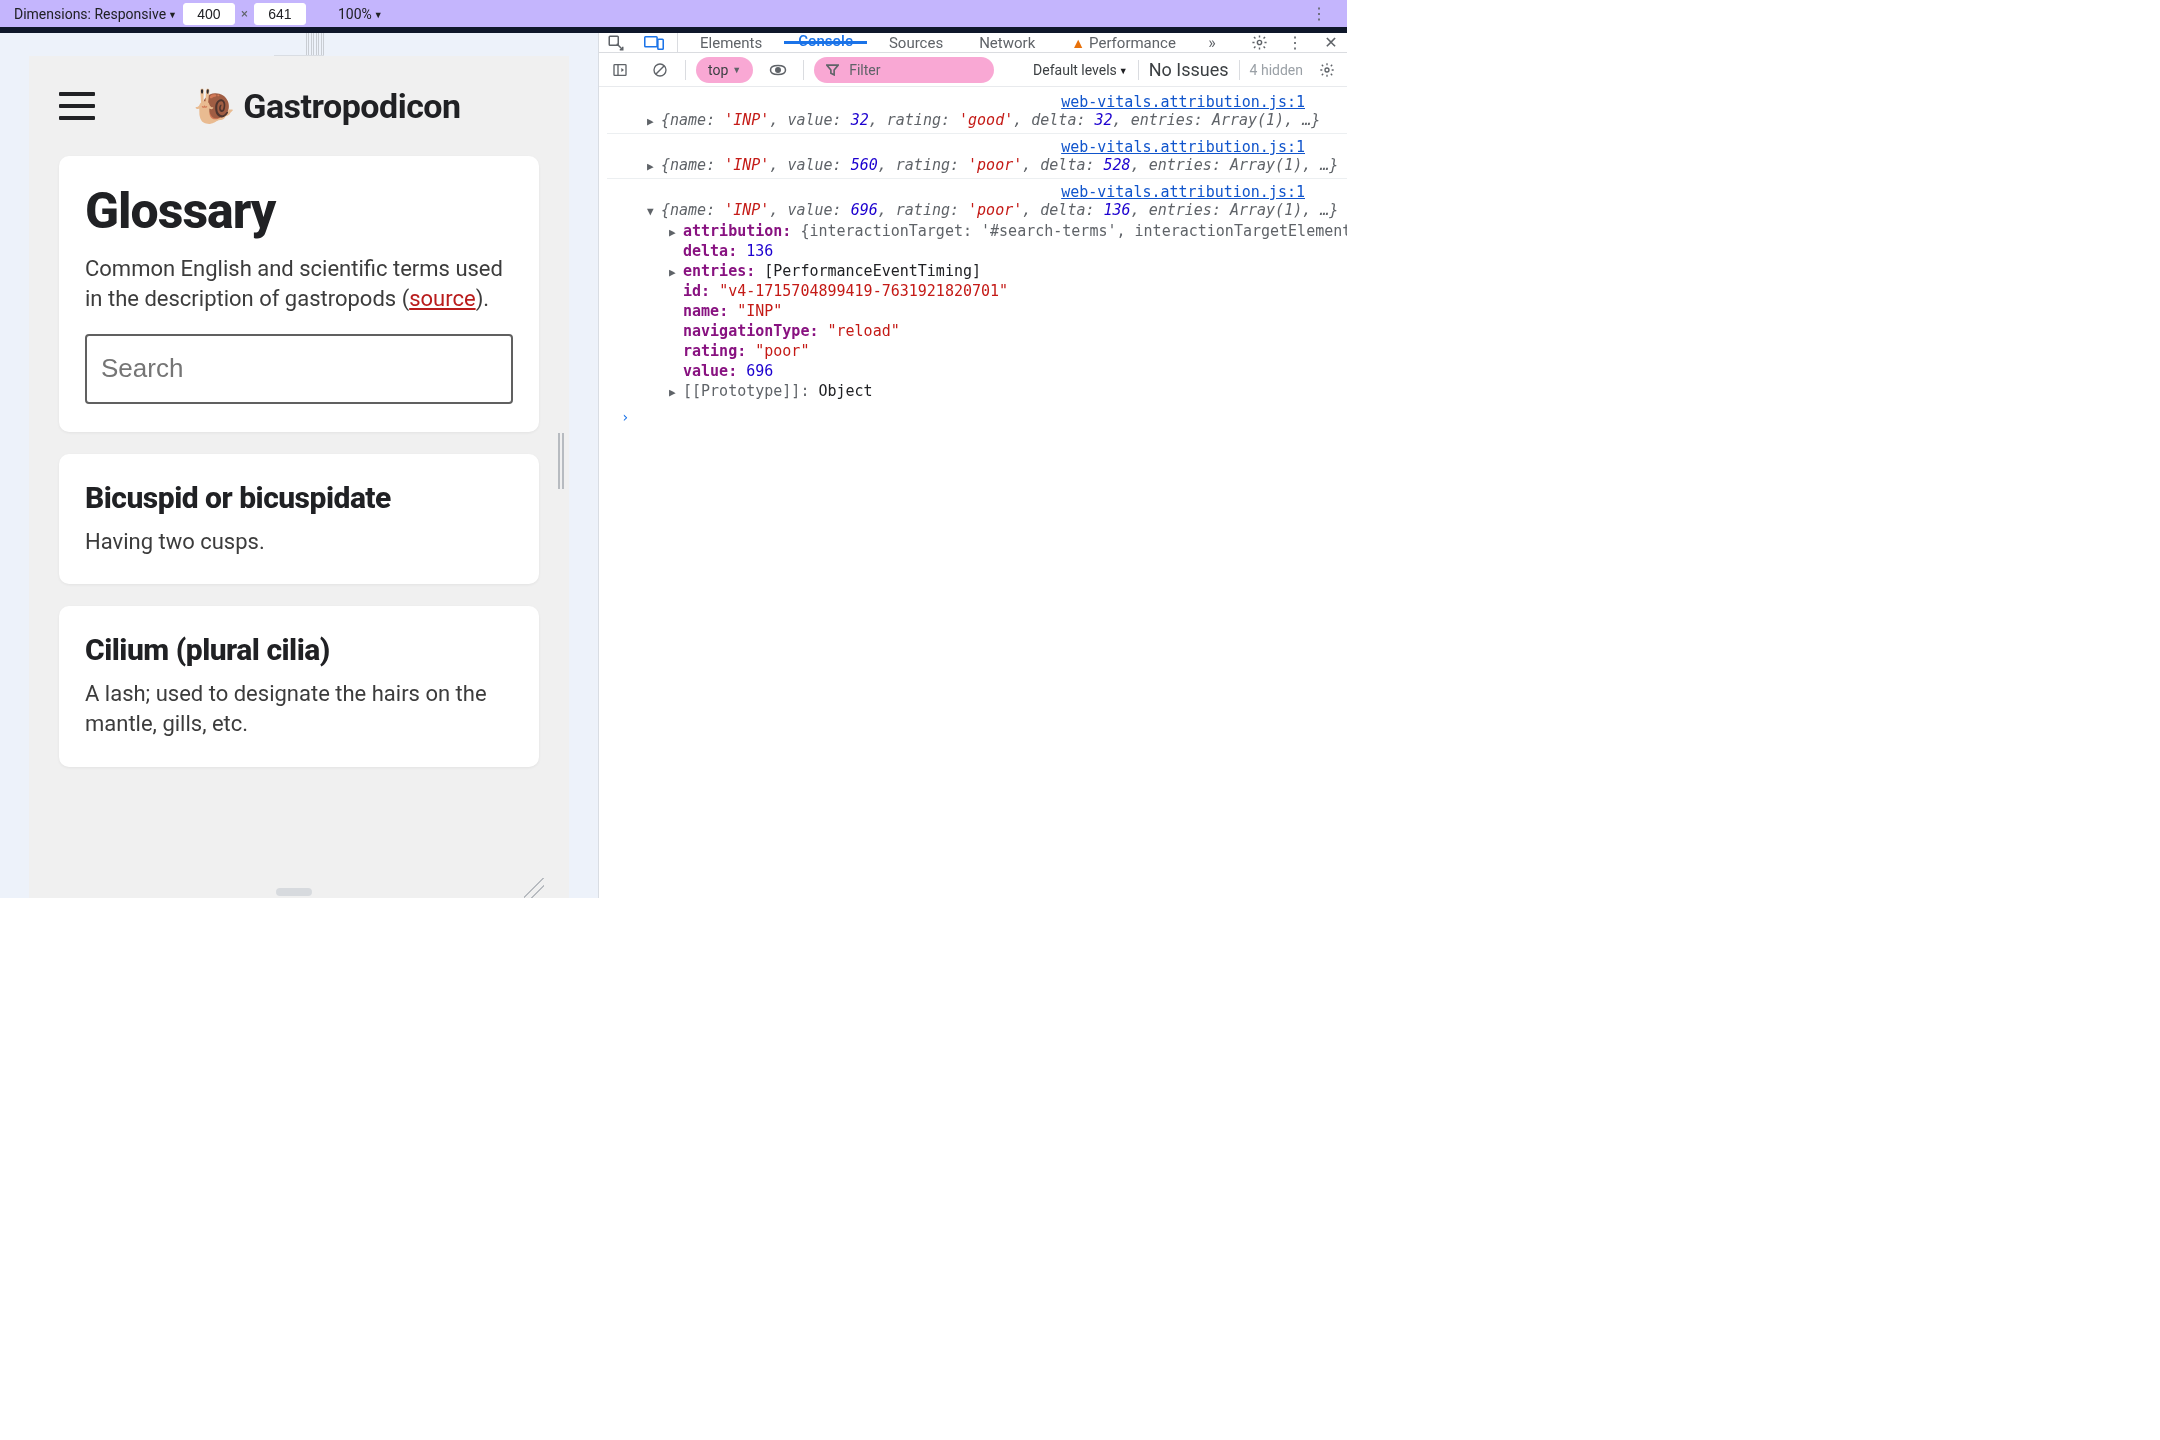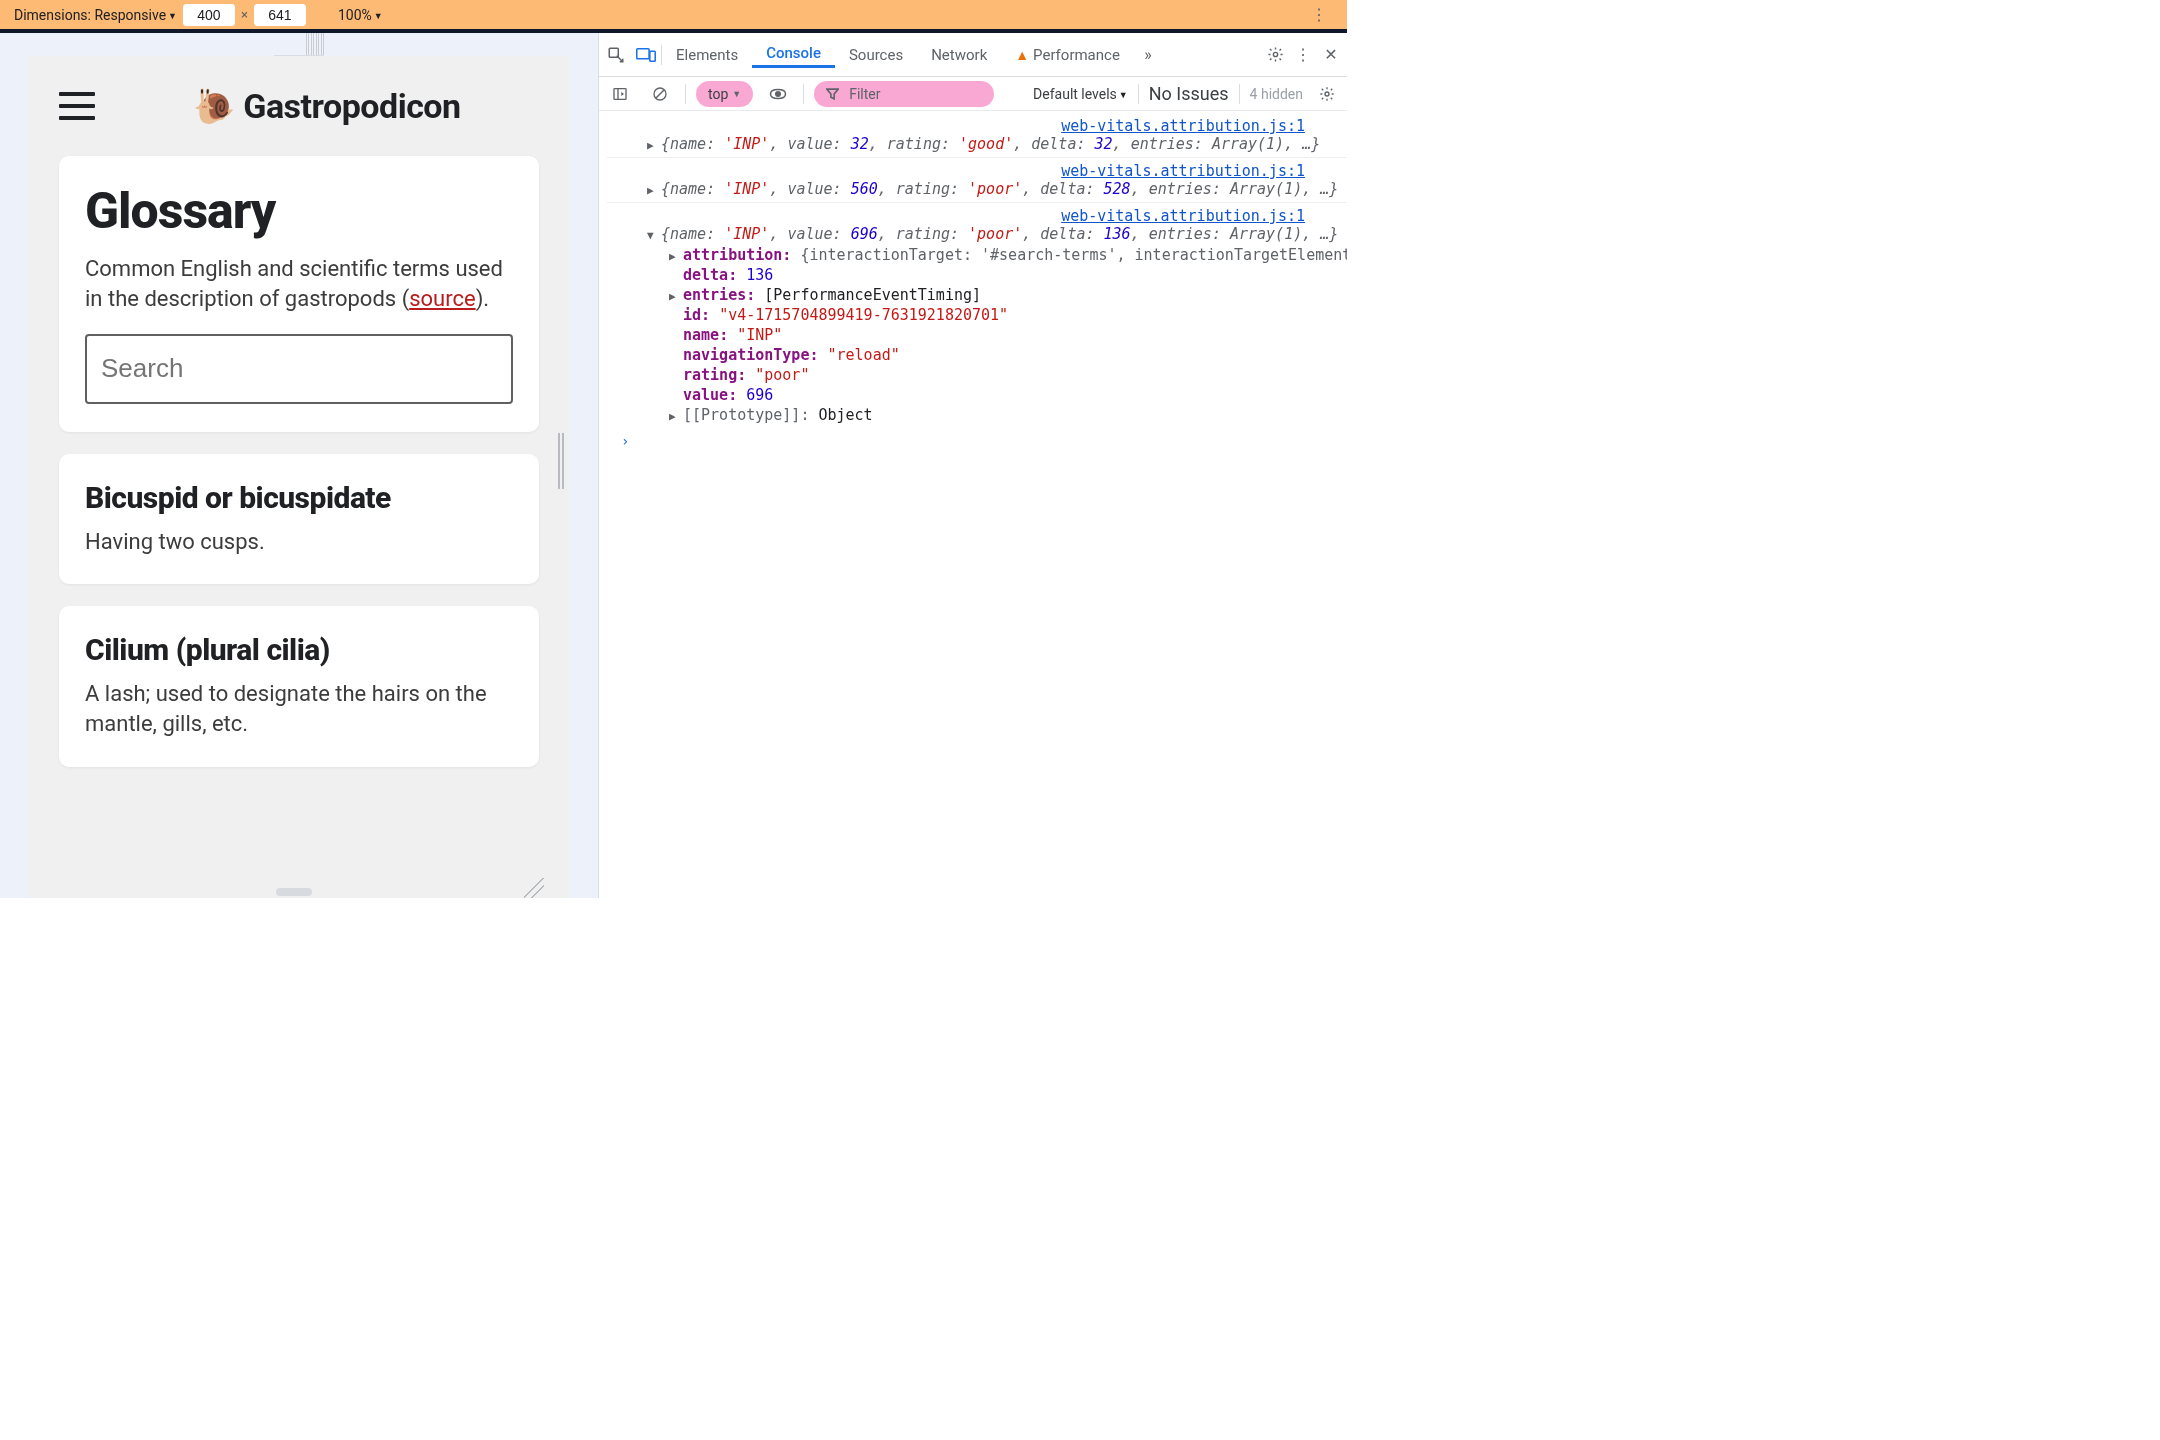--- a/index.html
+++ b/index.html
@@ -17,22 +17,22 @@
     flex-direction: column;
     width: 1347px;
     height: 898px;
   }
 
   
   .device-toolbar {
     display: flex;
     align-items: center;
     height: 33px;
-    background: #fdba74;
-    border-bottom: 4px solid #0f172a;
+    background: #c4b5fd;
+    border-bottom: 6px solid #0f172a;
     padding: 0 4px;
     position: relative;
   }
   .dev-section { display: flex; align-items: center; gap: 6px; }
   .dim-label { margin-left: 4px; font-size: 14px; color: #202124; }
   .dim-input {
     width: 52px; height: 22px;
     background: #fff;
     border: 1px solid #fff;
     border-radius: 3px;
@@ -156,24 +156,24 @@
 
   
   .right-pane {
     flex:1;
     display:flex; flex-direction:column;
     border-left: 1px solid #d9dde3;
     background:#fff;
     min-width:0;
   }
   .dt-tabs {
-    height: 44px;
+    height: 20px;
     display:flex; align-items:center;
     border-bottom: 1px solid #dadce0;
-    gap: 0;
+    gap: 8px;
     padding: 8px 2px;
   }
   .dt-icon {
     width: 30px; height: 30px;
     display:flex; align-items:center; justify-content:center;
     color:#5f6368;
   }
   .dt-icon.active { color:#1a73e8; }
   .dt-tab {
     padding: 0 14px; height:100%;

